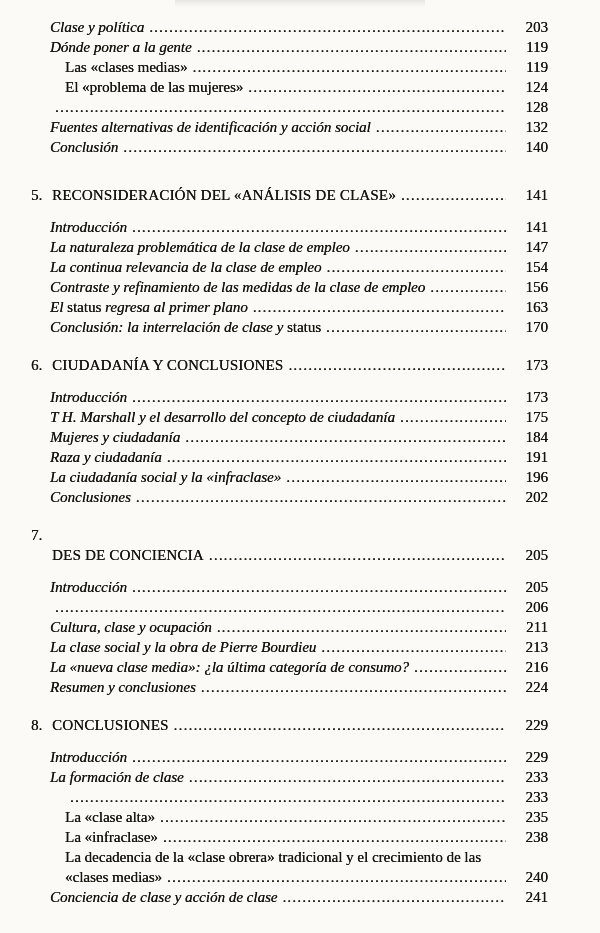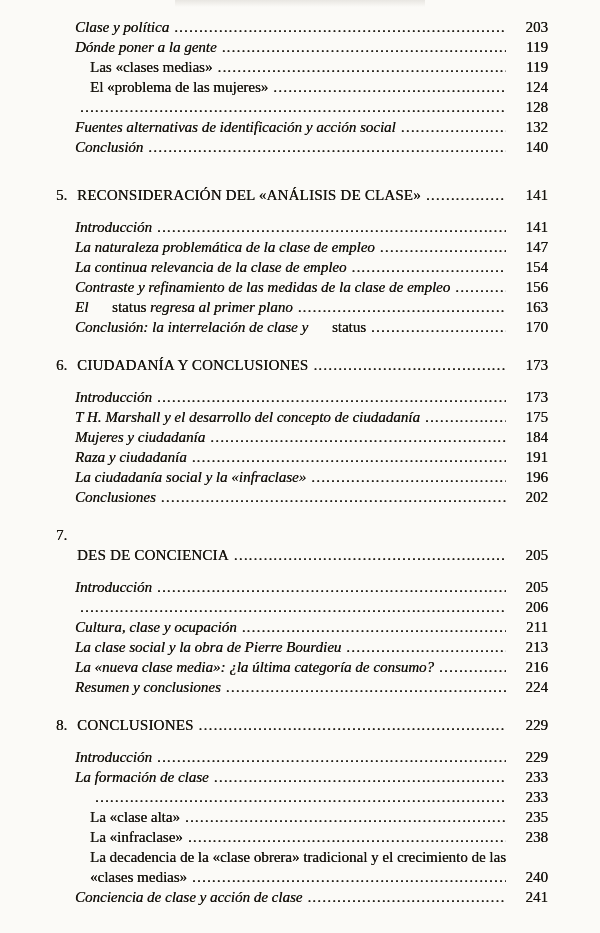--- a/index.html
+++ b/index.html
@@ -26,40 +26,40 @@
     left: 175px;
     width: 250px;
     height: 7px;
     background: linear-gradient(#d9d6d0, rgba(217,214,208,0));
     opacity: .55;
   }
   .toc {
     padding-top: 17px;
     font-size: 15px;
   }
-  .section { margin: 0; padding-left: 25px; }
+  .section { margin: 0; }
   .section.gap-lg { margin-top: 28px; }
   .section.gap-md { margin-top: 18px; }
   .row {
     display: flex;
     align-items: baseline;
     line-height: 20px;
     white-space: nowrap;
     text-shadow: 0.25px 0 0 currentColor;
   }
   .row.chapter { padding-left: 31px; }
   .row.chapter.heading-end { margin-bottom: 12px; }
   .chapter .num { flex: none; width: 21px; }
   .chapter .label { letter-spacing: 0.2px; }
   .row.entry.lvl0 { padding-left: 50px; }
   .row.entry.lvl1 { padding-left: 65px; }
   .row.entry.italic > .label { font-style: italic; }
   .label { flex: none; }
   .label .it { font-style: italic; }
-  .label .rm { font-style: normal; margin-left: 20px; }
+  .label .rm { font-style: normal; }
   .leader {
     flex: 1 1 auto;
     min-width: 0;
     overflow: hidden;
     margin: 0 8px 0 5px;
     letter-spacing: 1.2px;
     color: #242019;
   }
   .page-num {
     flex: none;

